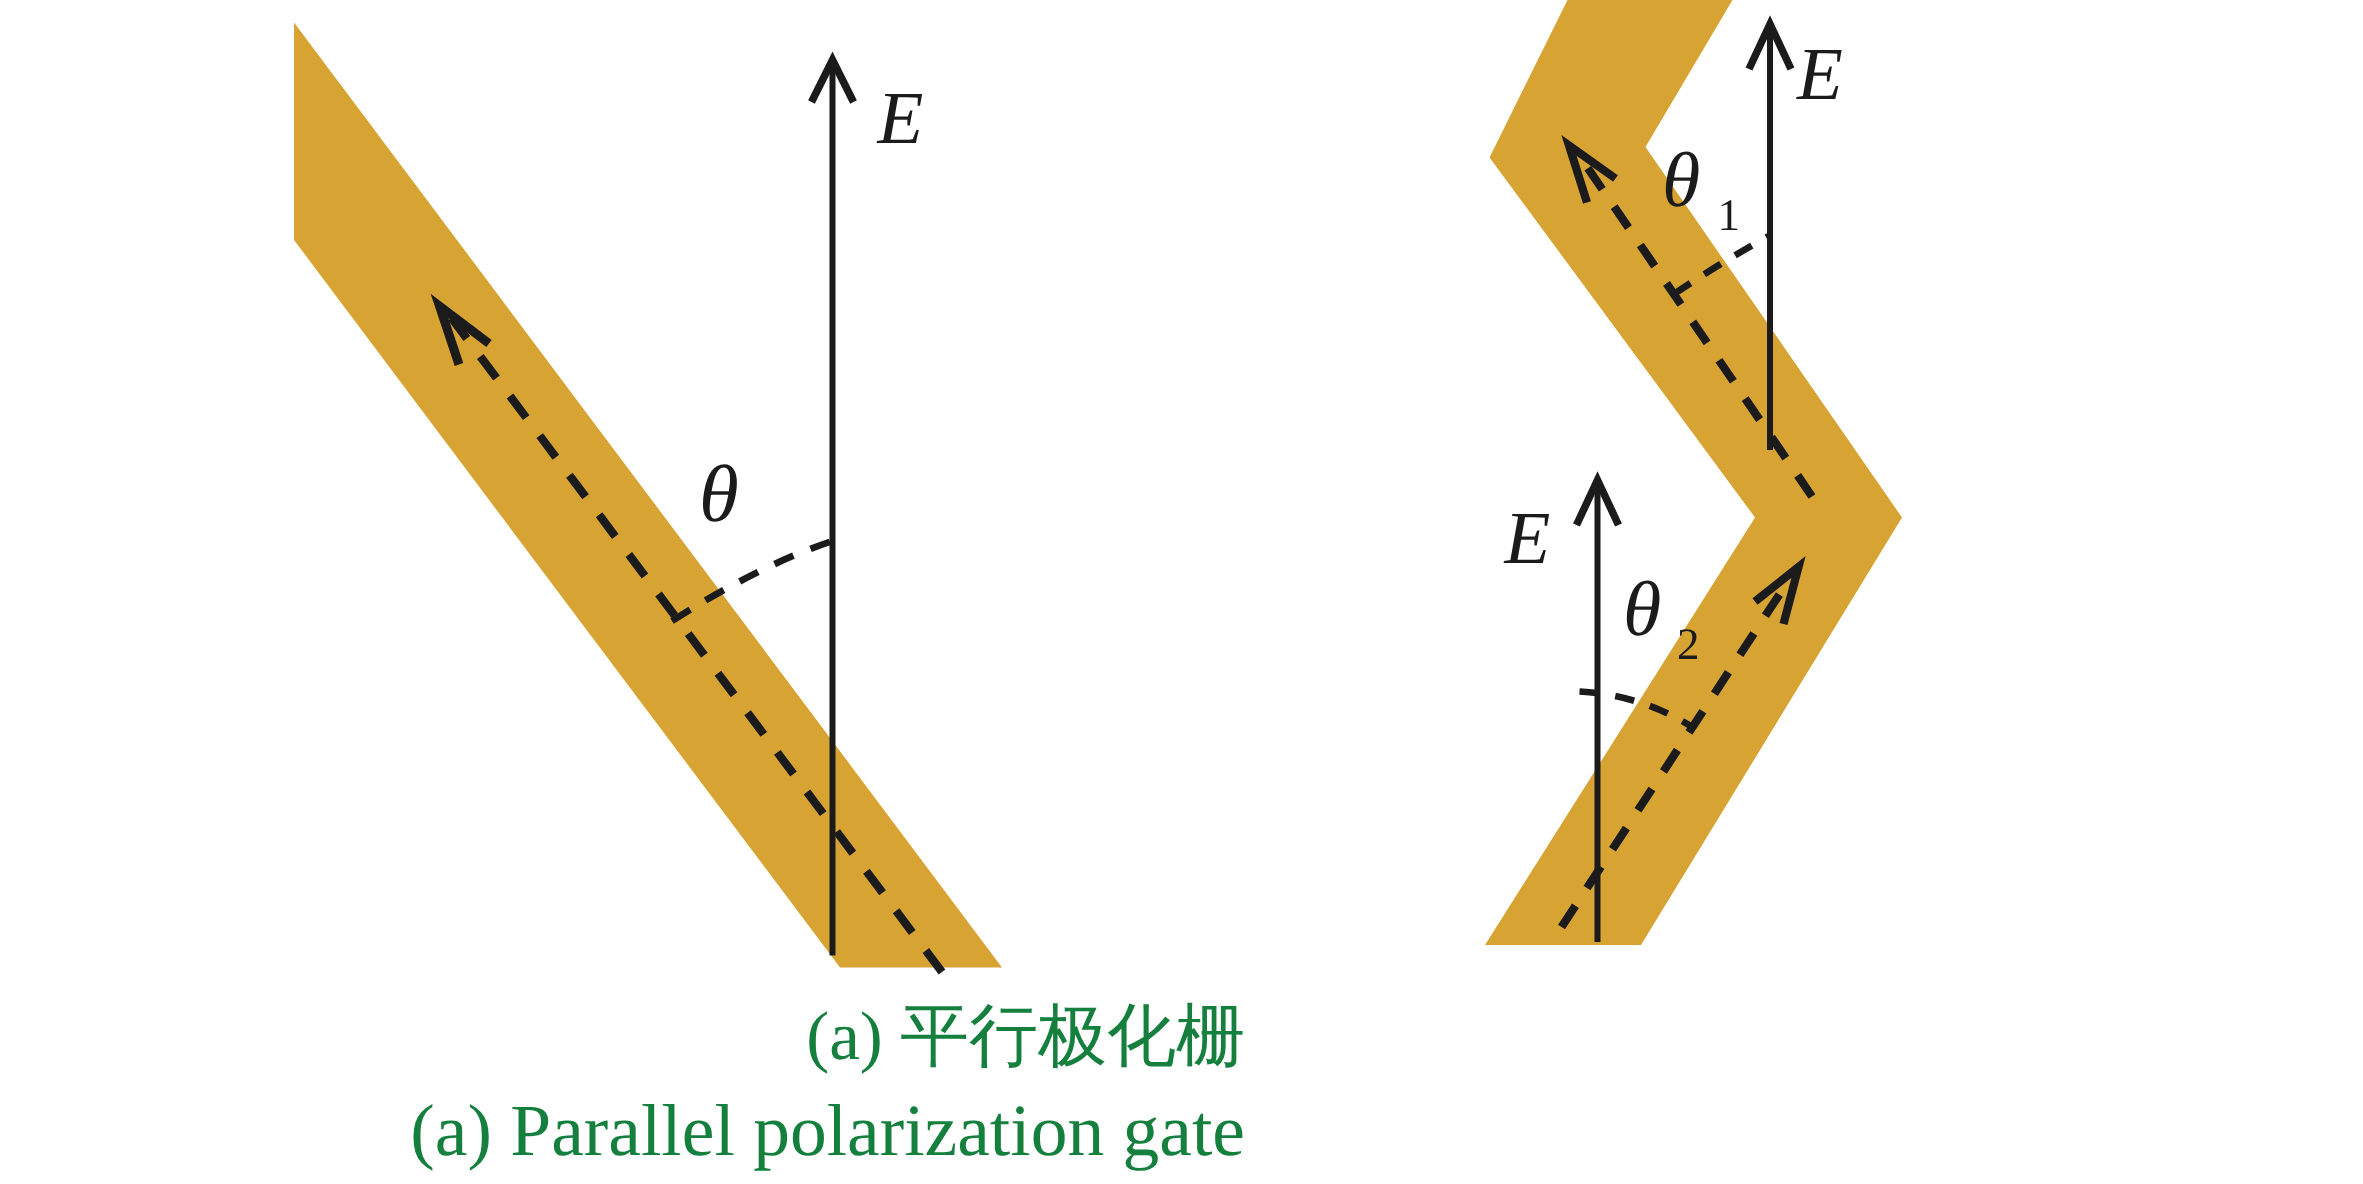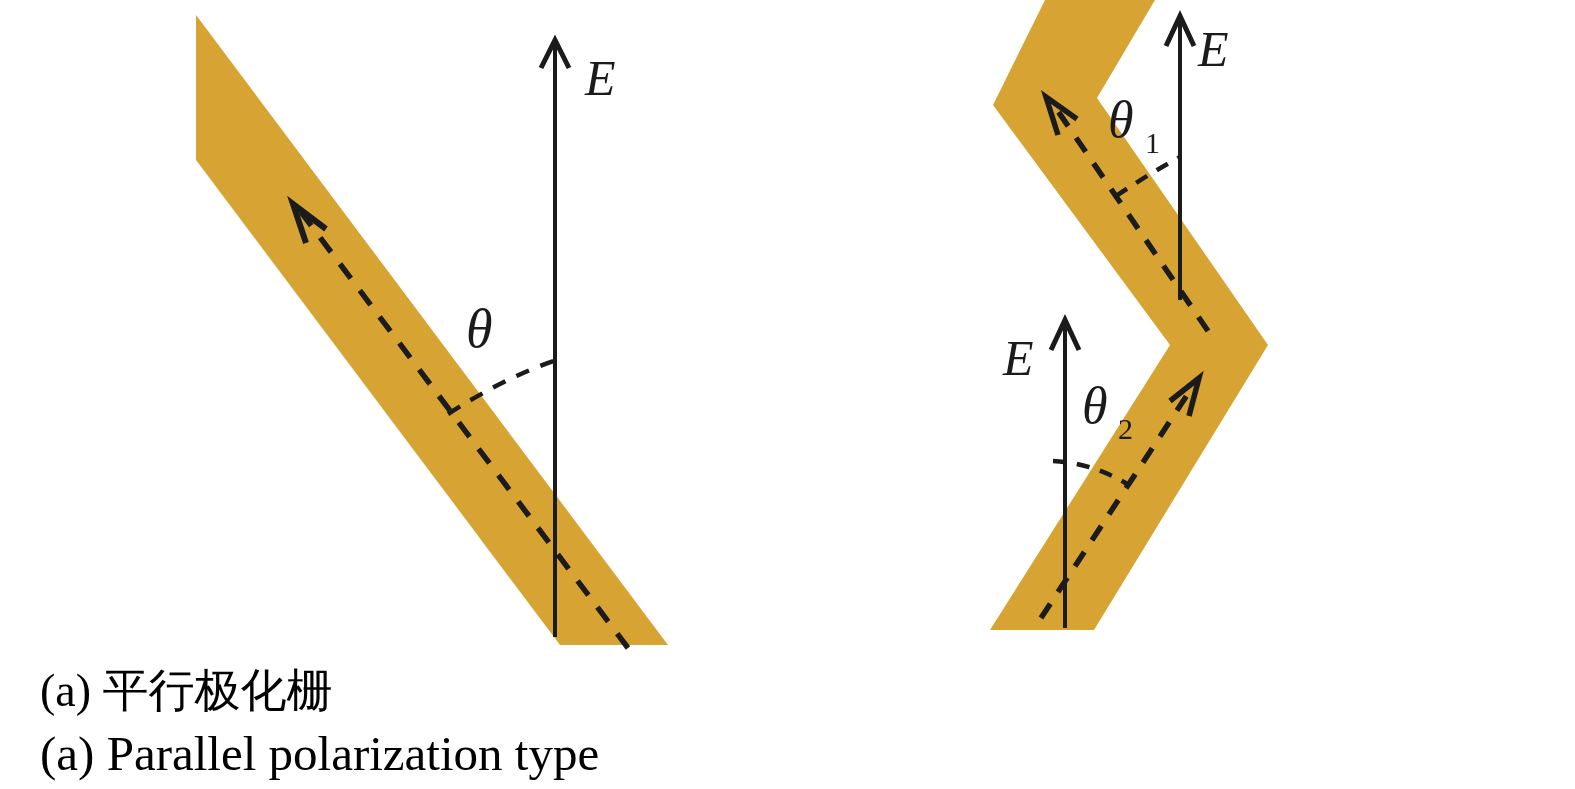--- a/index.html
+++ b/index.html
@@ -2,21 +2,21 @@
 <html><head>
 <meta charset="utf-8">
 <style>
   html,body{margin:0;padding:0;background:#ffffff;}
   #stage{position:relative;width:1575px;height:789px;background:#ffffff;overflow:hidden;
          font-family:"Liberation Serif","DejaVu Serif",serif;}
   #diagram{position:absolute;left:0;top:0;}
   .lbl{font-family:"Liberation Serif","DejaVu Serif",serif;font-style:italic;fill:#1b1b1b;}
   .sub{font-family:"Liberation Serif","DejaVu Serif",serif;font-style:normal;fill:#1b1b1b;}
   .stroke{stroke:#1b1b1b;fill:none;stroke-linecap:butt;}
-  .caption{position:absolute;top:660px;text-align:left;color:#000000;white-space:nowrap;}
+  .caption{position:absolute;top:660px;text-align:right;color:#15803d;white-space:nowrap;}
   .caption .zh{font-size:46px;line-height:62px;}
   .caption .en{font-size:49px;line-height:64px;}
   #caption-a{left:40px;width:790px;}
   #caption-b{left:770px;width:710px;}
 </style>
 </head>
 <body>
 
 <div id="stage">
 
@@ -58,17 +58,17 @@
       <text class="lbl" x="1003" y="375" font-size="50">E</text>
 
       <path class="stroke" d="M 1053 461 Q 1093 463 1127 484" stroke-width="4.5" stroke-dasharray="13 11"></path>
       <text class="lbl" x="1082" y="423" font-size="52">θ</text>
       <text class="sub" x="1118" y="439" font-size="30">2</text>
     </g>
   </svg>
 
   <div id="caption-a" class="caption">
     <div class="zh">(a) 平行极化栅</div>
-    <div class="en">(a) Parallel polarization type</div>
+    <div class="en">(a) Parallel polarization gate</div>
   </div>
 
 
 </div>
 
 </body></html>

